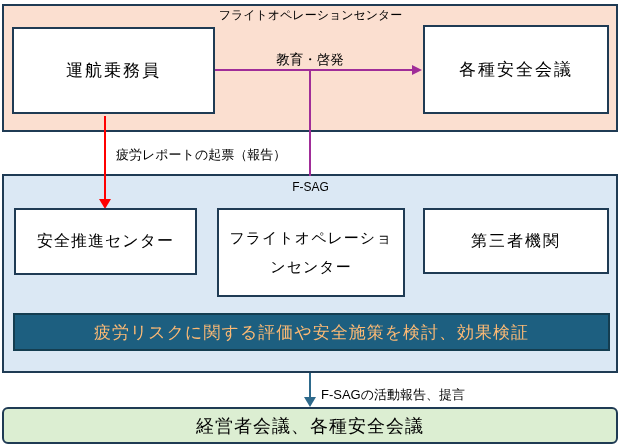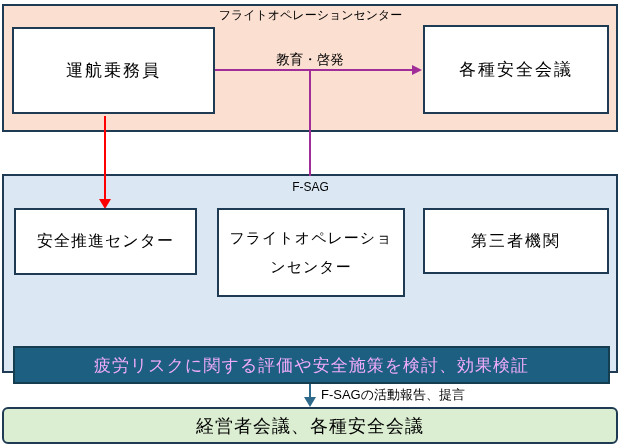--- a/index.html
+++ b/index.html
@@ -21,22 +21,22 @@
   .node{position:absolute;box-sizing:border-box;background:#fff;border:2px solid var(--border);
     display:flex;align-items:center;justify-content:center;text-align:center;font-size:17px;letter-spacing:2px;}
   .n-crew{left:12px;top:27px;width:203px;height:87px;}
   .n-staff{left:423px;top:25px;width:186px;height:89px;}
   .n-safety{left:14px;top:208px;width:183px;height:67px;font-size:16px;letter-spacing:1px;}
   .n-fltops{left:217px;top:208px;width:188px;height:89px;font-size:15px;letter-spacing:1px;line-height:1.9;padding:0 10px;}
   .n-third{left:423px;top:208px;width:186px;height:66px;font-size:16px;letter-spacing:2px;}
 
   
   .banner{position:absolute;left:13px;top:313px;width:597px;height:38px;box-sizing:border-box;
-    background:var(--teal-bar);border:2px solid var(--teal-bar-border);color:#f0abfc;
-    display:flex;align-items:center;justify-content:center;font-size:17px;letter-spacing:1px;margin-top:33px;}
+    background:var(--teal-bar);border:2px solid var(--teal-bar-border);color:#fdba74;
+    display:flex;align-items:center;justify-content:center;font-size:17px;letter-spacing:1px;}
 
   
   .line{position:absolute;}
   .edu-line{left:208px;top:69px;width:206px;height:2px;background:var(--purple-arrow);}
   .edu-head-left{left:199px;top:65px;width:0;height:0;border-top:5px solid transparent;
     border-bottom:5px solid transparent;border-right:10px solid var(--purple-arrow);}
   .edu-head-right{left:412px;top:65px;width:0;height:0;border-top:5px solid transparent;
     border-bottom:5px solid transparent;border-left:10px solid var(--purple-arrow);}
   .edu-vline{left:309px;top:70px;width:2px;height:106px;background:var(--purple-arrow);}
 
@@ -79,17 +79,18 @@
   <div class="node n-crew">運航乗務員</div>
   <div class="node n-staff">各種安全会議</div>
 
   <div class="node n-safety">安全推進センター</div>
   <div class="node n-fltops">フライトオペレーションセンター</div>
   <div class="node n-third">第三者機関</div>
 
   <div class="banner">疲労リスクに関する評価や安全施策を検討、効果検証</div>
 
   <div class="lbl lbl-edu">教育・啓発</div>
+  <div class="lbl lbl-report">疲労レポートの起票（報告）</div>
   <div class="lbl lbl-out">F-SAGの活動報告、提言</div>
 
   <div class="section sec-management">経営者会議、各種安全会議</div>
 
 </div>
 
 </body></html>

